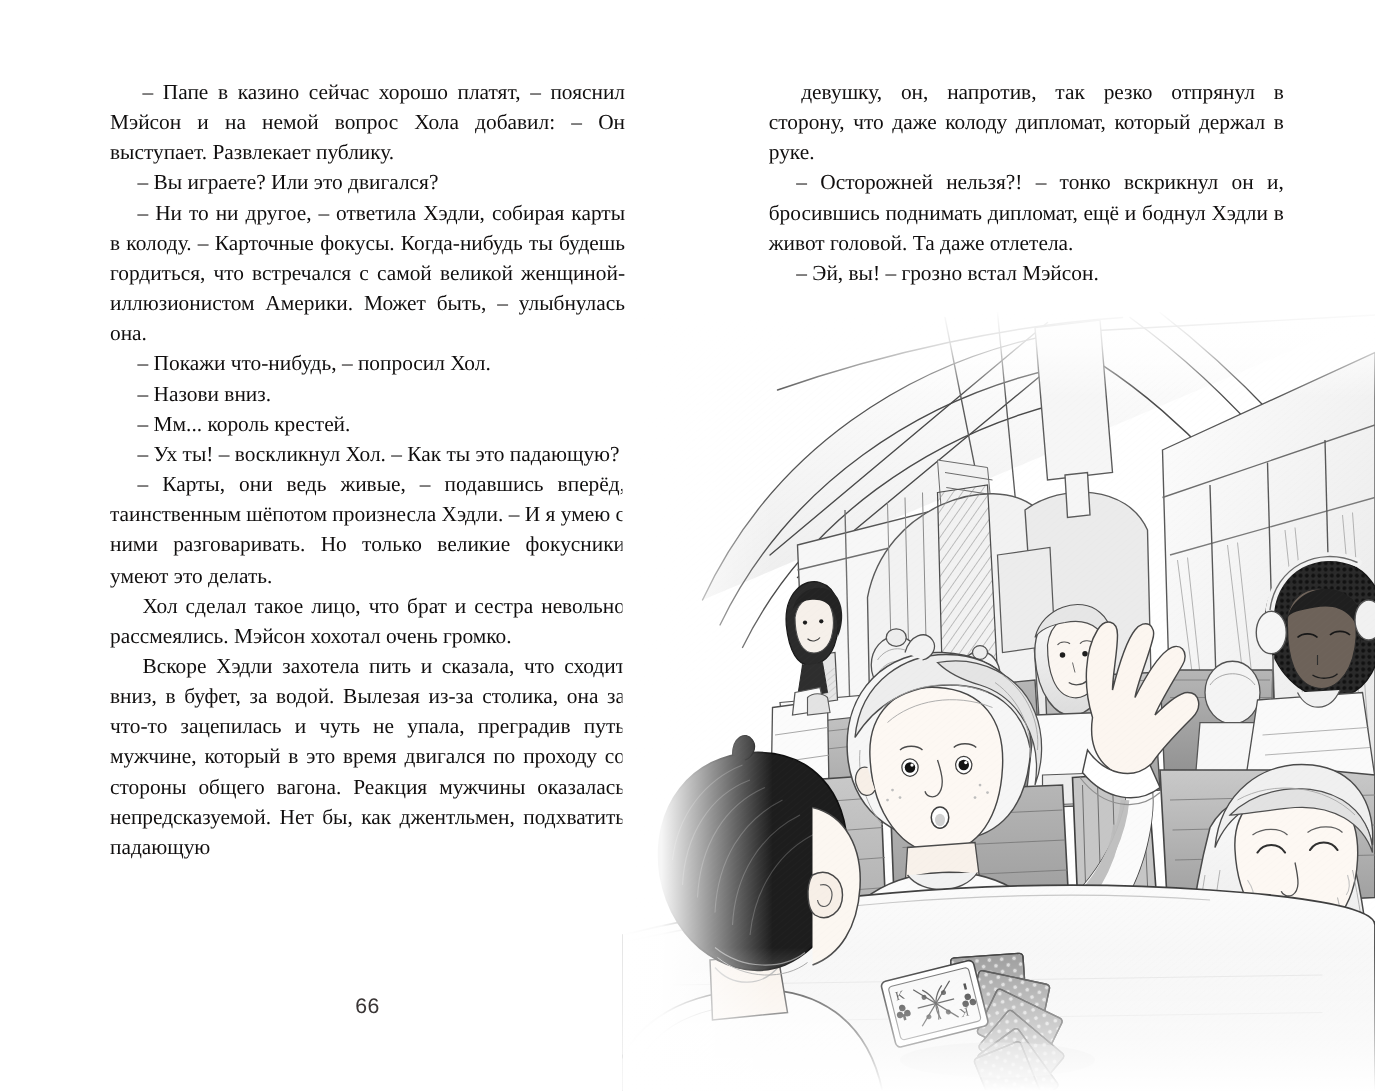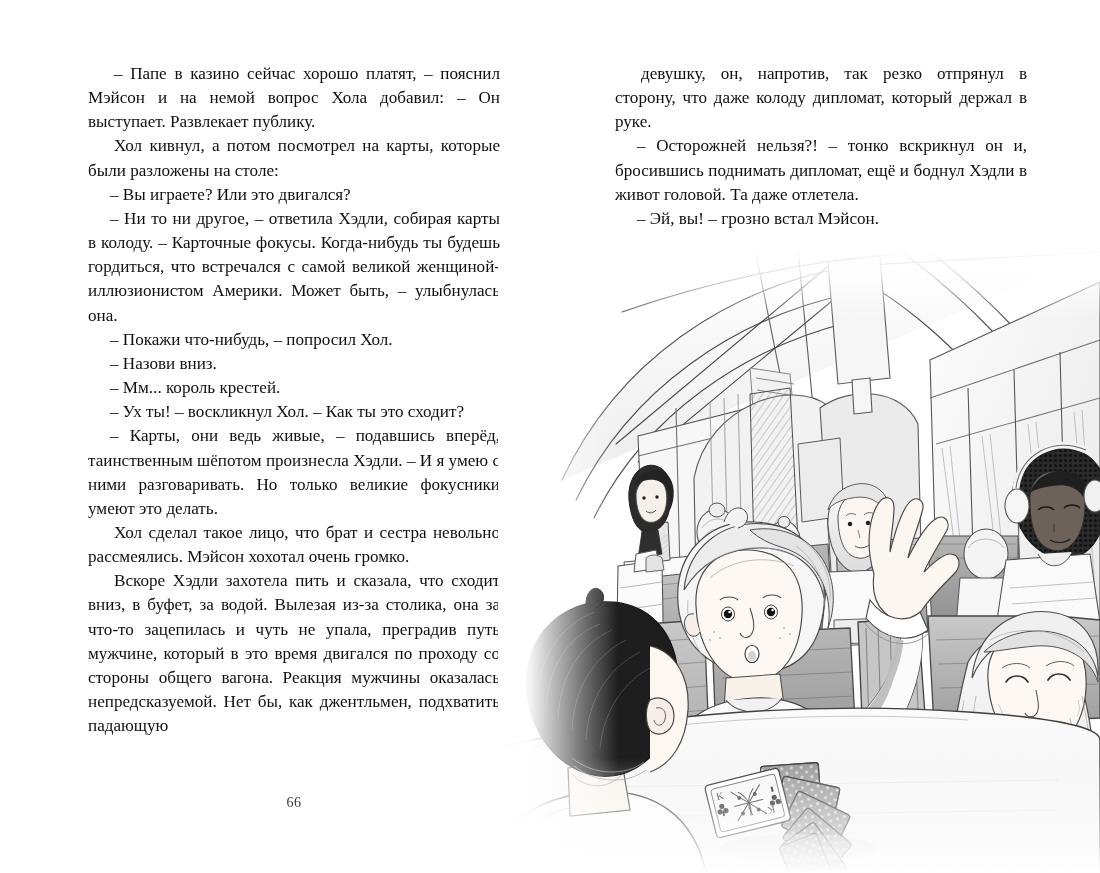--- a/index.html
+++ b/index.html
@@ -39,22 +39,22 @@
   .para.dialogue { text-indent: 22px; }
   .para:last-child { margin-bottom: 0; }
 
   
   #folio {
     position: absolute;
     left: 88px;
     top: 795px;
     width: 412px;
     text-align: center;
-    font-family: Liberation Serif, serif;
-    font-size: 14px;
+    font-family: Liberation Sans, sans-serif;
+    font-size: 17px;
     color: #3a3636;
     letter-spacing: .4px;
   }
 
   
   #illustration {
     position: absolute;
     left: 498px;
     top: 248px;
     width: 602px;
@@ -80,27 +80,26 @@
     background: linear-gradient(to bottom, rgba(255,255,255,0) 0%, rgba(255,255,255,.55) 58%, #ffffff 100%);
   }
 </style>
 </head>
 <body>
 
 <div id="page">
 
   <div id="left-column" class="column">
     <p class="para">– Папе в казино сейчас хорошо платят, – пояснил Мэйсон и на немой вопрос Хола добавил: – Он выступает. Развлекает публику.</p>
-    <p class="para">Хол кивнул, а потом посмотрел на карты, которые были разложены на столе:</p>
     <p class="para dialogue">– Вы играете? Или это двигался?</p>
     <p class="para dialogue">– Ни то ни другое, – ответила Хэдли, собирая карты в колоду. – Карточные фокусы. Когда-нибудь ты будешь гордиться, что встречался с самой великой женщиной-иллюзионистом Америки. Может быть, – улыбнулась она.</p>
     <p class="para dialogue">– Покажи что-нибудь, – попросил Хол.</p>
     <p class="para dialogue">– Назови вниз.</p>
     <p class="para dialogue">– Мм... король крестей.</p>
-    <p class="para dialogue">– Ух ты! – воскликнул Хол. – Как ты это сходит?</p>
+    <p class="para dialogue">– Ух ты! – воскликнул Хол. – Как ты это падающую?</p>
     <p class="para dialogue">– Карты, они ведь живые, – подавшись вперёд, таинственным шёпотом произнесла Хэдли. – И я умею с ними разговаривать. Но только великие фокусники умеют это делать.</p>
     <p class="para">Хол сделал такое лицо, что брат и сестра невольно рассмеялись. Мэйсон хохотал очень громко.</p>
     <p class="para">Вскоре Хэдли захотела пить и сказала, что сходит вниз, в буфет, за водой. Вылезая из-за столика, она за что-то зацепилась и чуть не упала, преградив путь мужчине, который в это время двигался по проходу со стороны общего вагона. Реакция мужчины оказалась непредсказуемой. Нет бы, как джентльмен, подхватить падающую</p>
   </div>
 
   <div id="right-column" class="column">
     <p class="para">девушку, он, напротив, так резко отпрянул в сторону, что даже колоду дипломат, который держал в руке.</p>
     <p class="para dialogue">– Осторожней нельзя?! – тонко вскрикнул он и, бросившись поднимать дипломат, ещё и боднул Хэдли в живот головой. Та даже отлетела.</p>
     <p class="para dialogue">– Эй, вы! – грозно встал Мэйсон.</p>
   </div>

